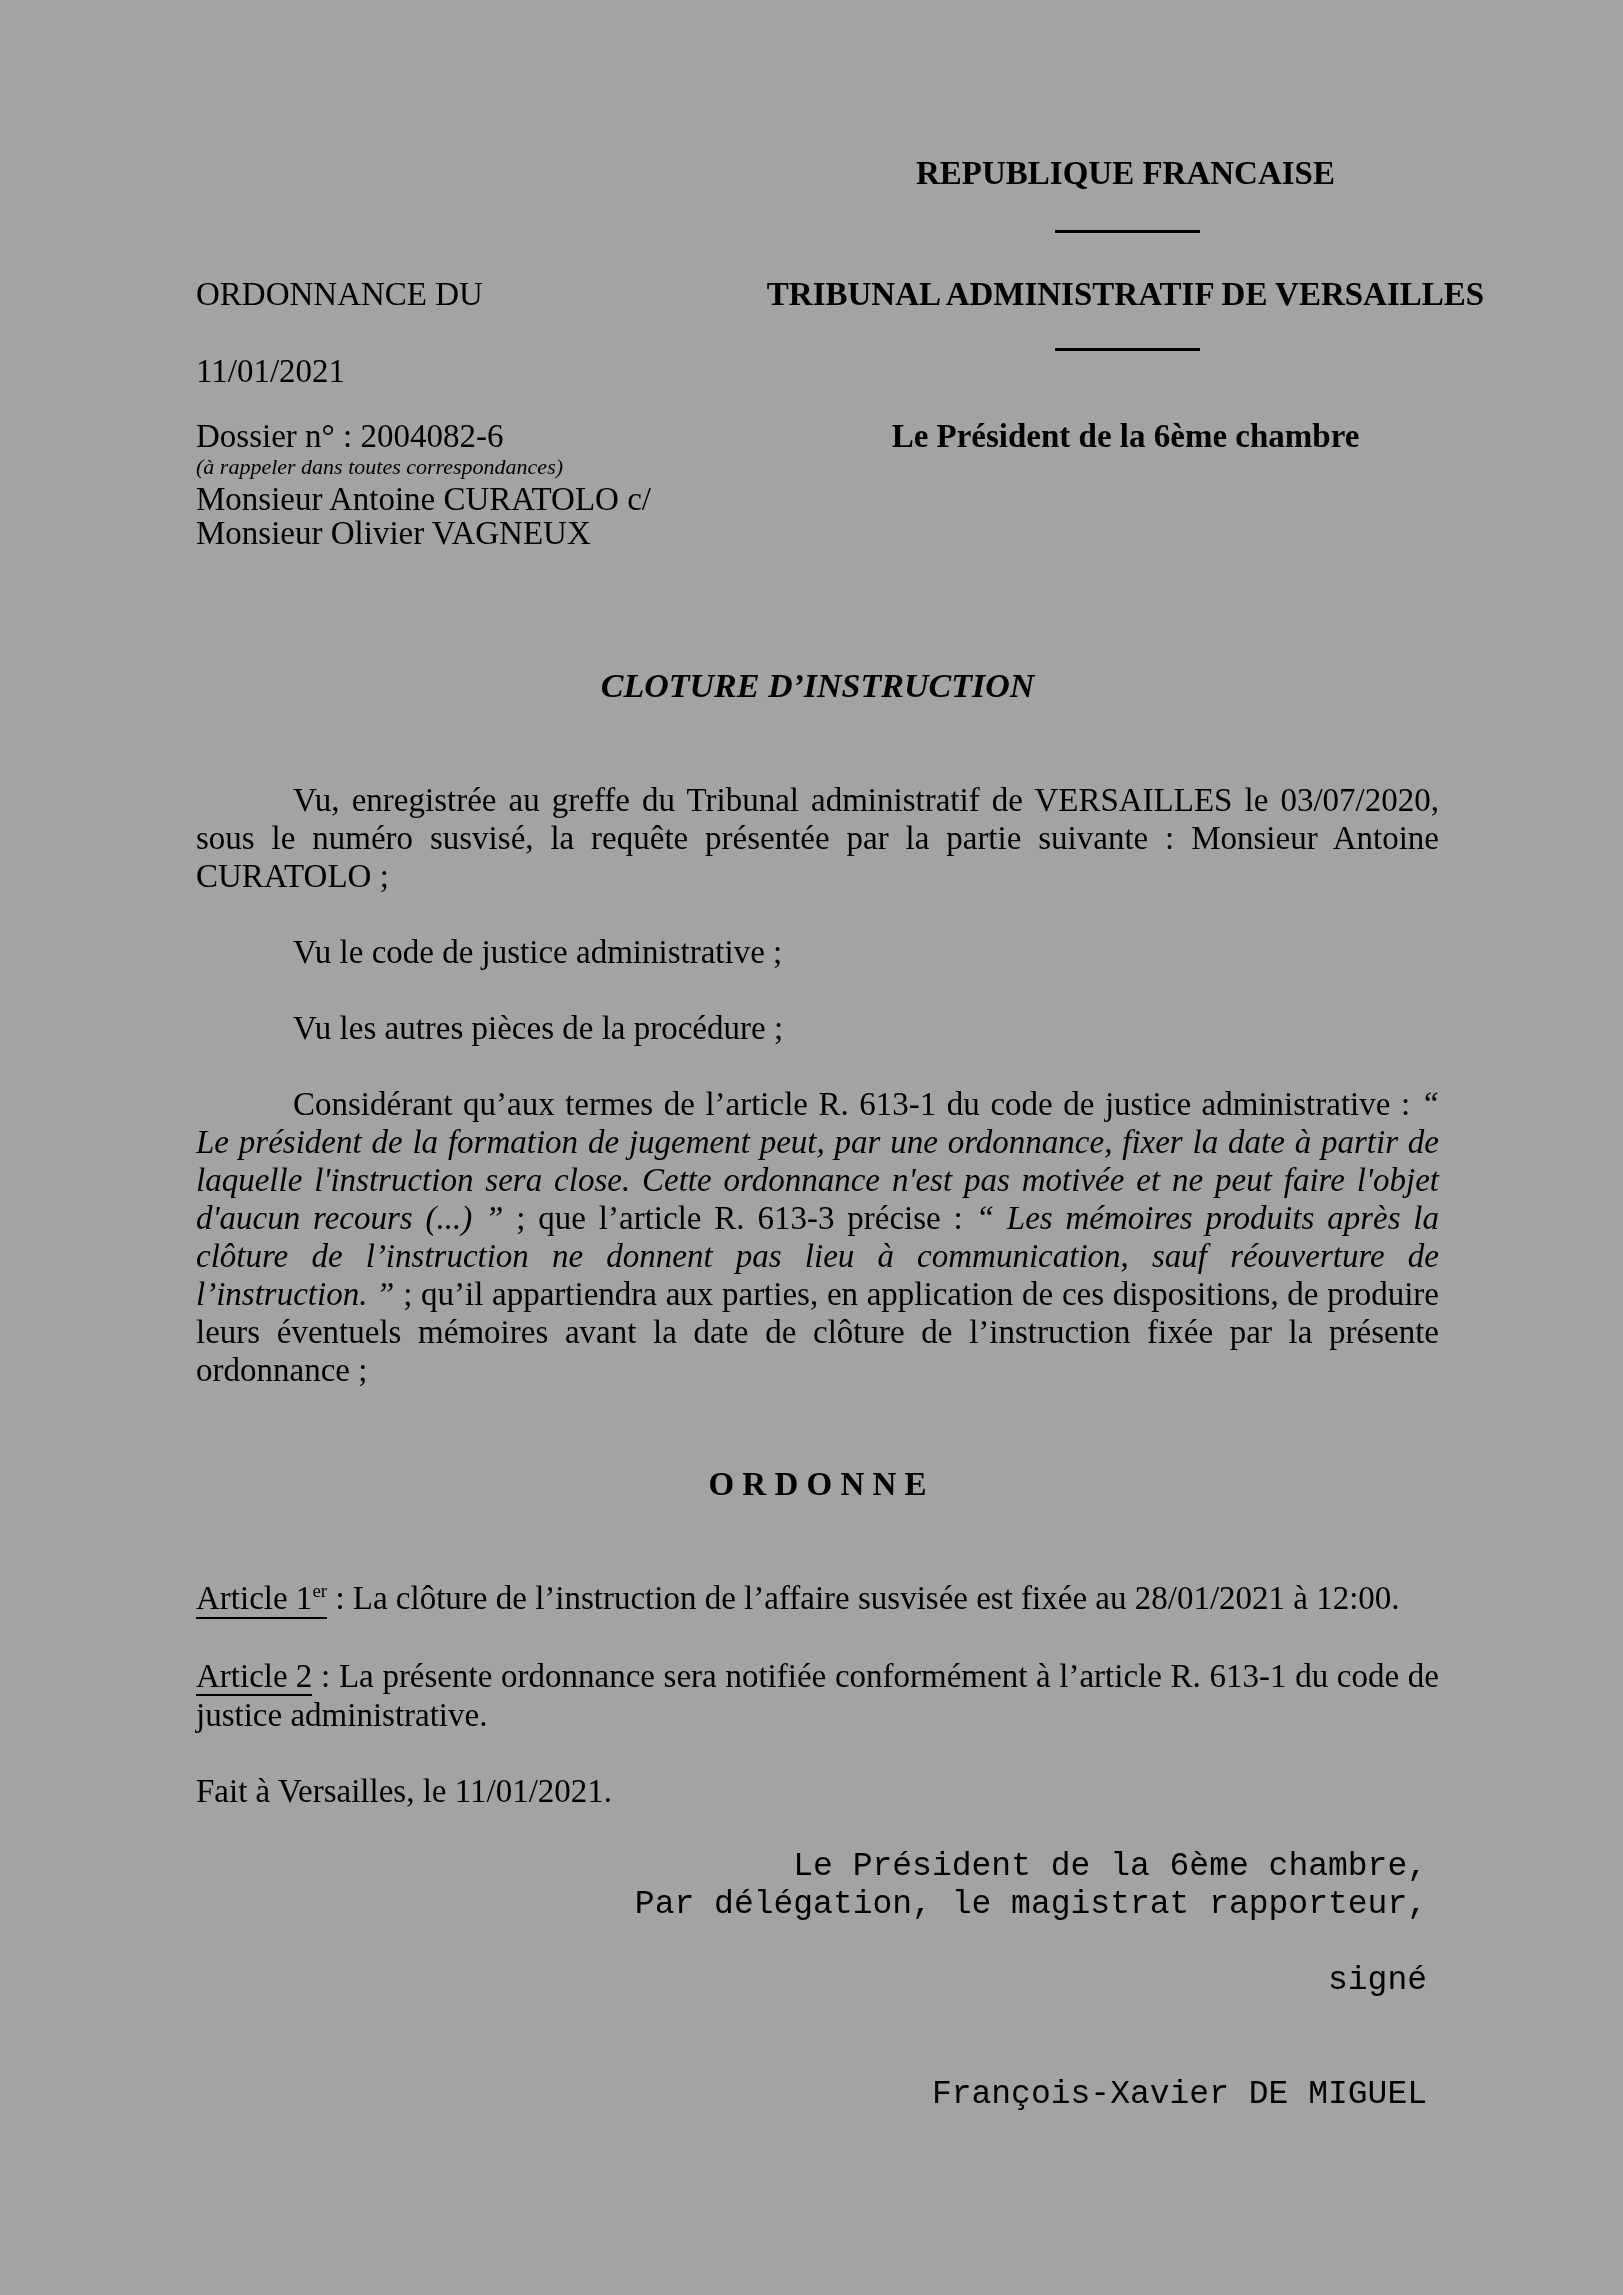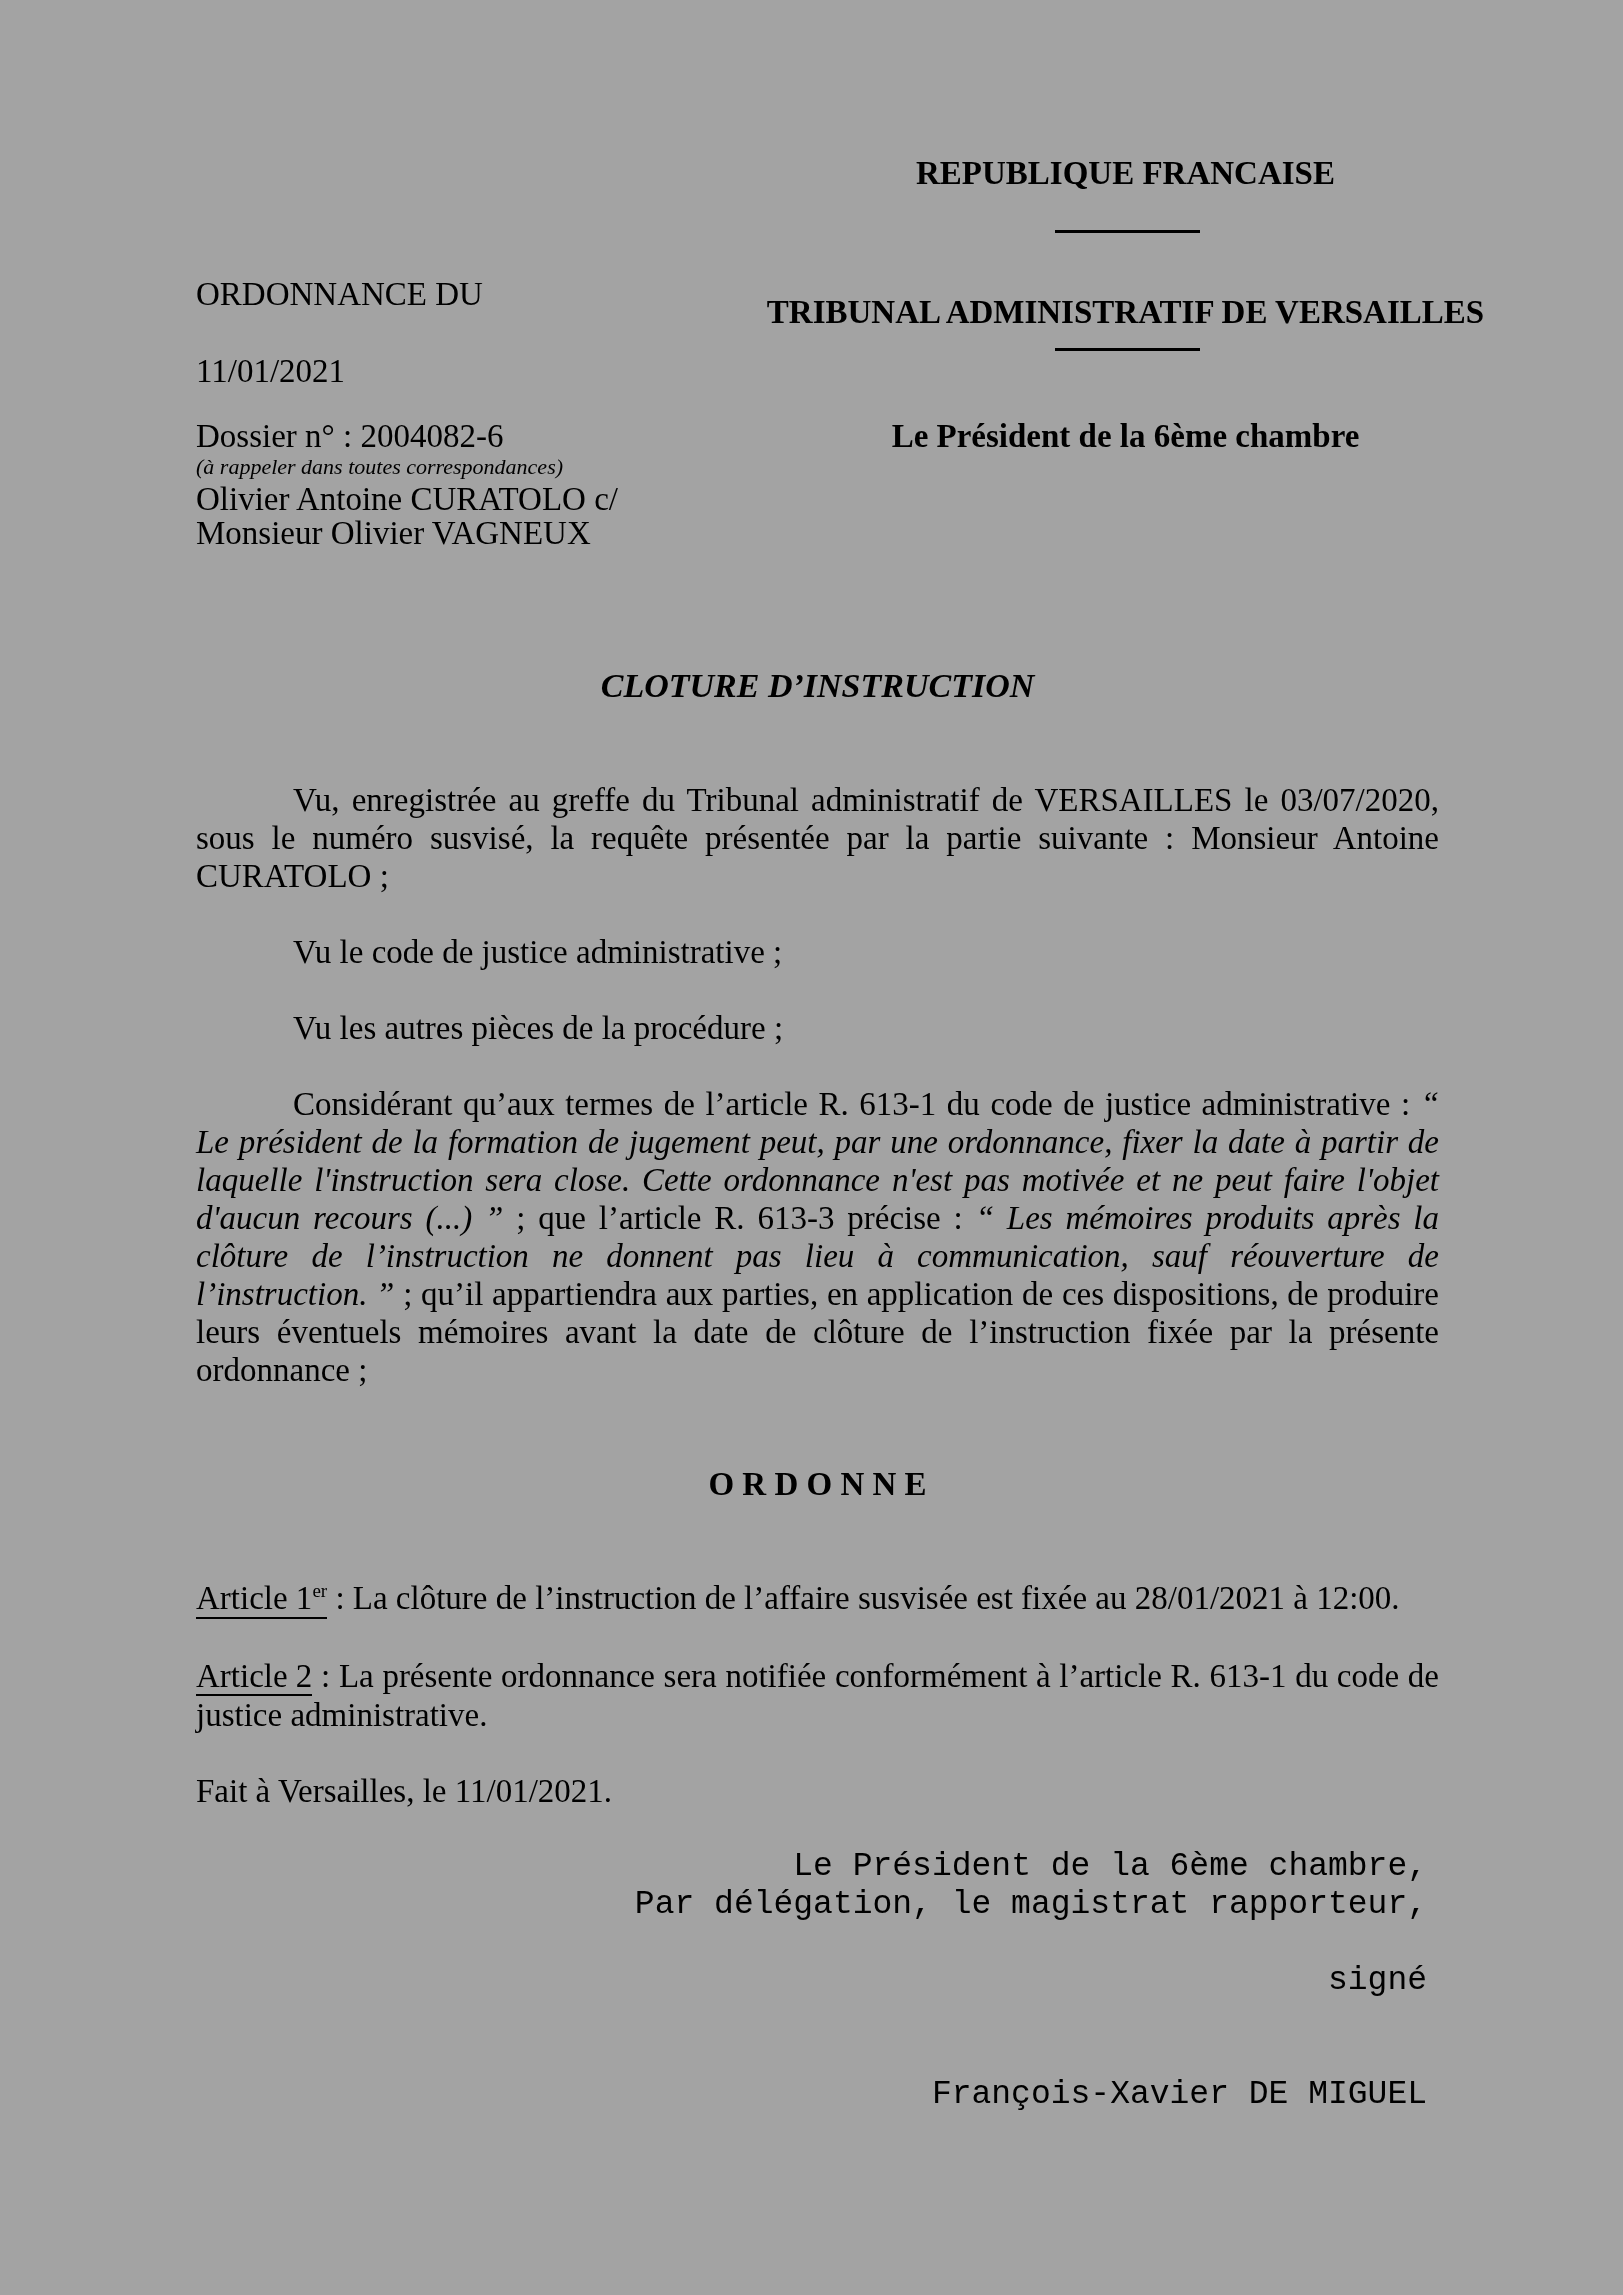--- a/index.html
+++ b/index.html
@@ -23,21 +23,21 @@
   .hdr-item { position: absolute; white-space: nowrap; }
   .hdr-right {
     position: absolute;
     left: 749px;
     width: 753px;
     text-align: center;
     white-space: nowrap;
   }
   .bold { font-weight: bold; }
   .republic   { top: 154px; }
-  .tribunal   { top: 293px; }
+  .tribunal   { top: 275px; }
   .president  { top: 417px; }
   .rule {
     position: absolute;
     left: 1055px;
     width: 145px;
     height: 3.3px;
     background: #000000;
   }
   .rule-1 { top: 230px; }
   .rule-2 { top: 348px; }
@@ -105,21 +105,21 @@
   <div class="hdr-item ordonnance-du">ORDONNANCE DU</div>
   <div class="hdr-right bold tribunal">TRIBUNAL ADMINISTRATIF DE VERSAILLES</div>
   <div class="rule rule-2"></div>
 
   <div class="hdr-item hdr-date">11/01/2021</div>
 
   <div class="hdr-item dossier">Dossier n° : 2004082-6</div>
   <div class="hdr-item dossier-note">(à rappeler dans toutes correspondances)</div>
   <div class="hdr-right bold president">Le Président de la 6ème chambre</div>
 
-  <div class="hdr-item party-1">Olivier Antoine CURATOLO c/</div>
+  <div class="hdr-item party-1">Monsieur Antoine CURATOLO c/</div>
   <div class="hdr-item party-2">Monsieur Olivier VAGNEUX</div>
 
   <div class="content">
 
     <div class="doc-title">CLOTURE D’INSTRUCTION</div>
 
     <p class="just indent">Vu, enregistrée au greffe du Tribunal administratif de VERSAILLES le 03/07/2020, sous le numéro susvisé, la requête présentée par la partie suivante : Monsieur Antoine CURATOLO ;</p>
 
     <p class="indent">Vu le code de justice administrative ;</p>
 

